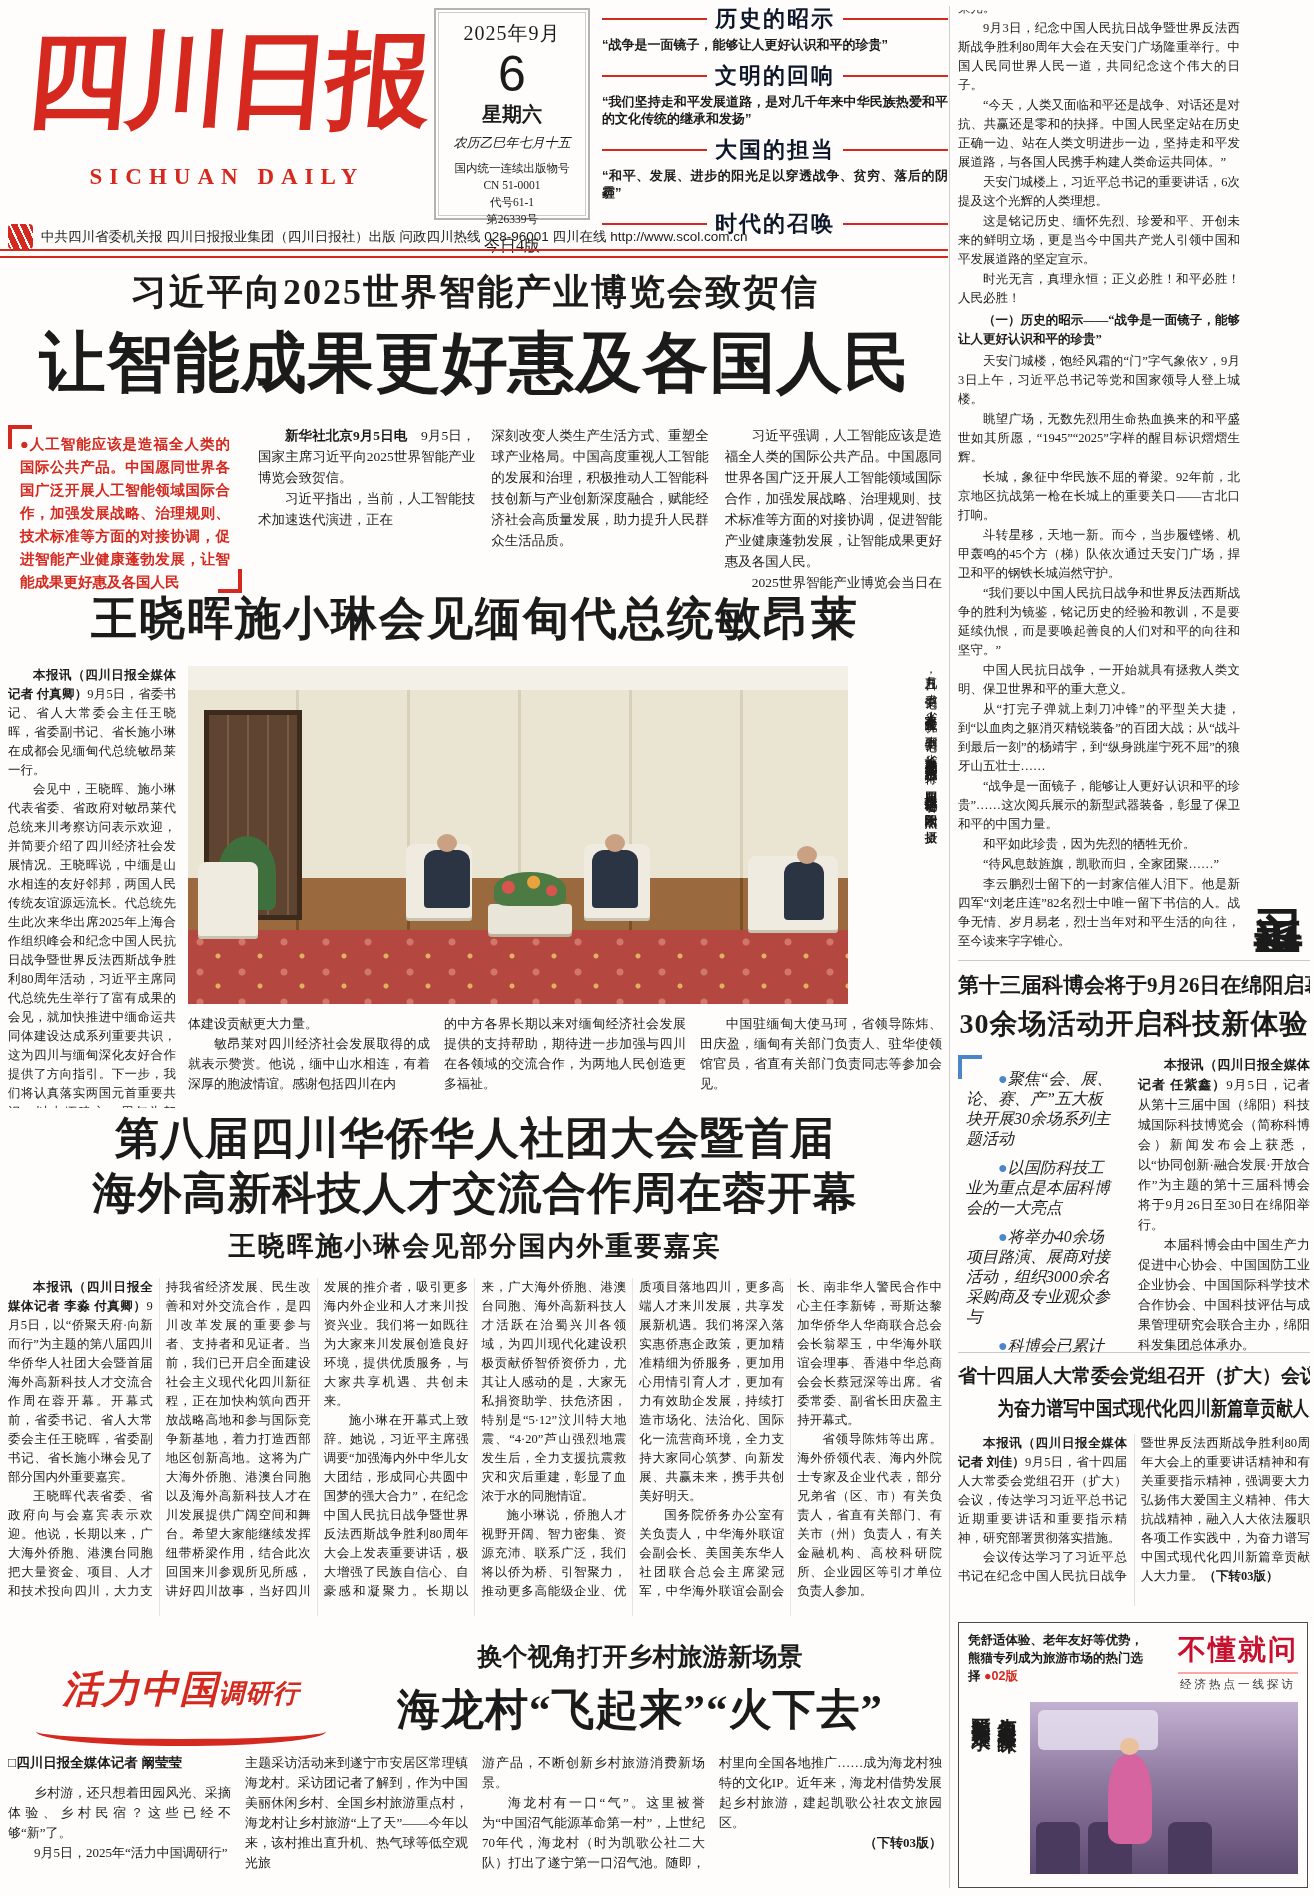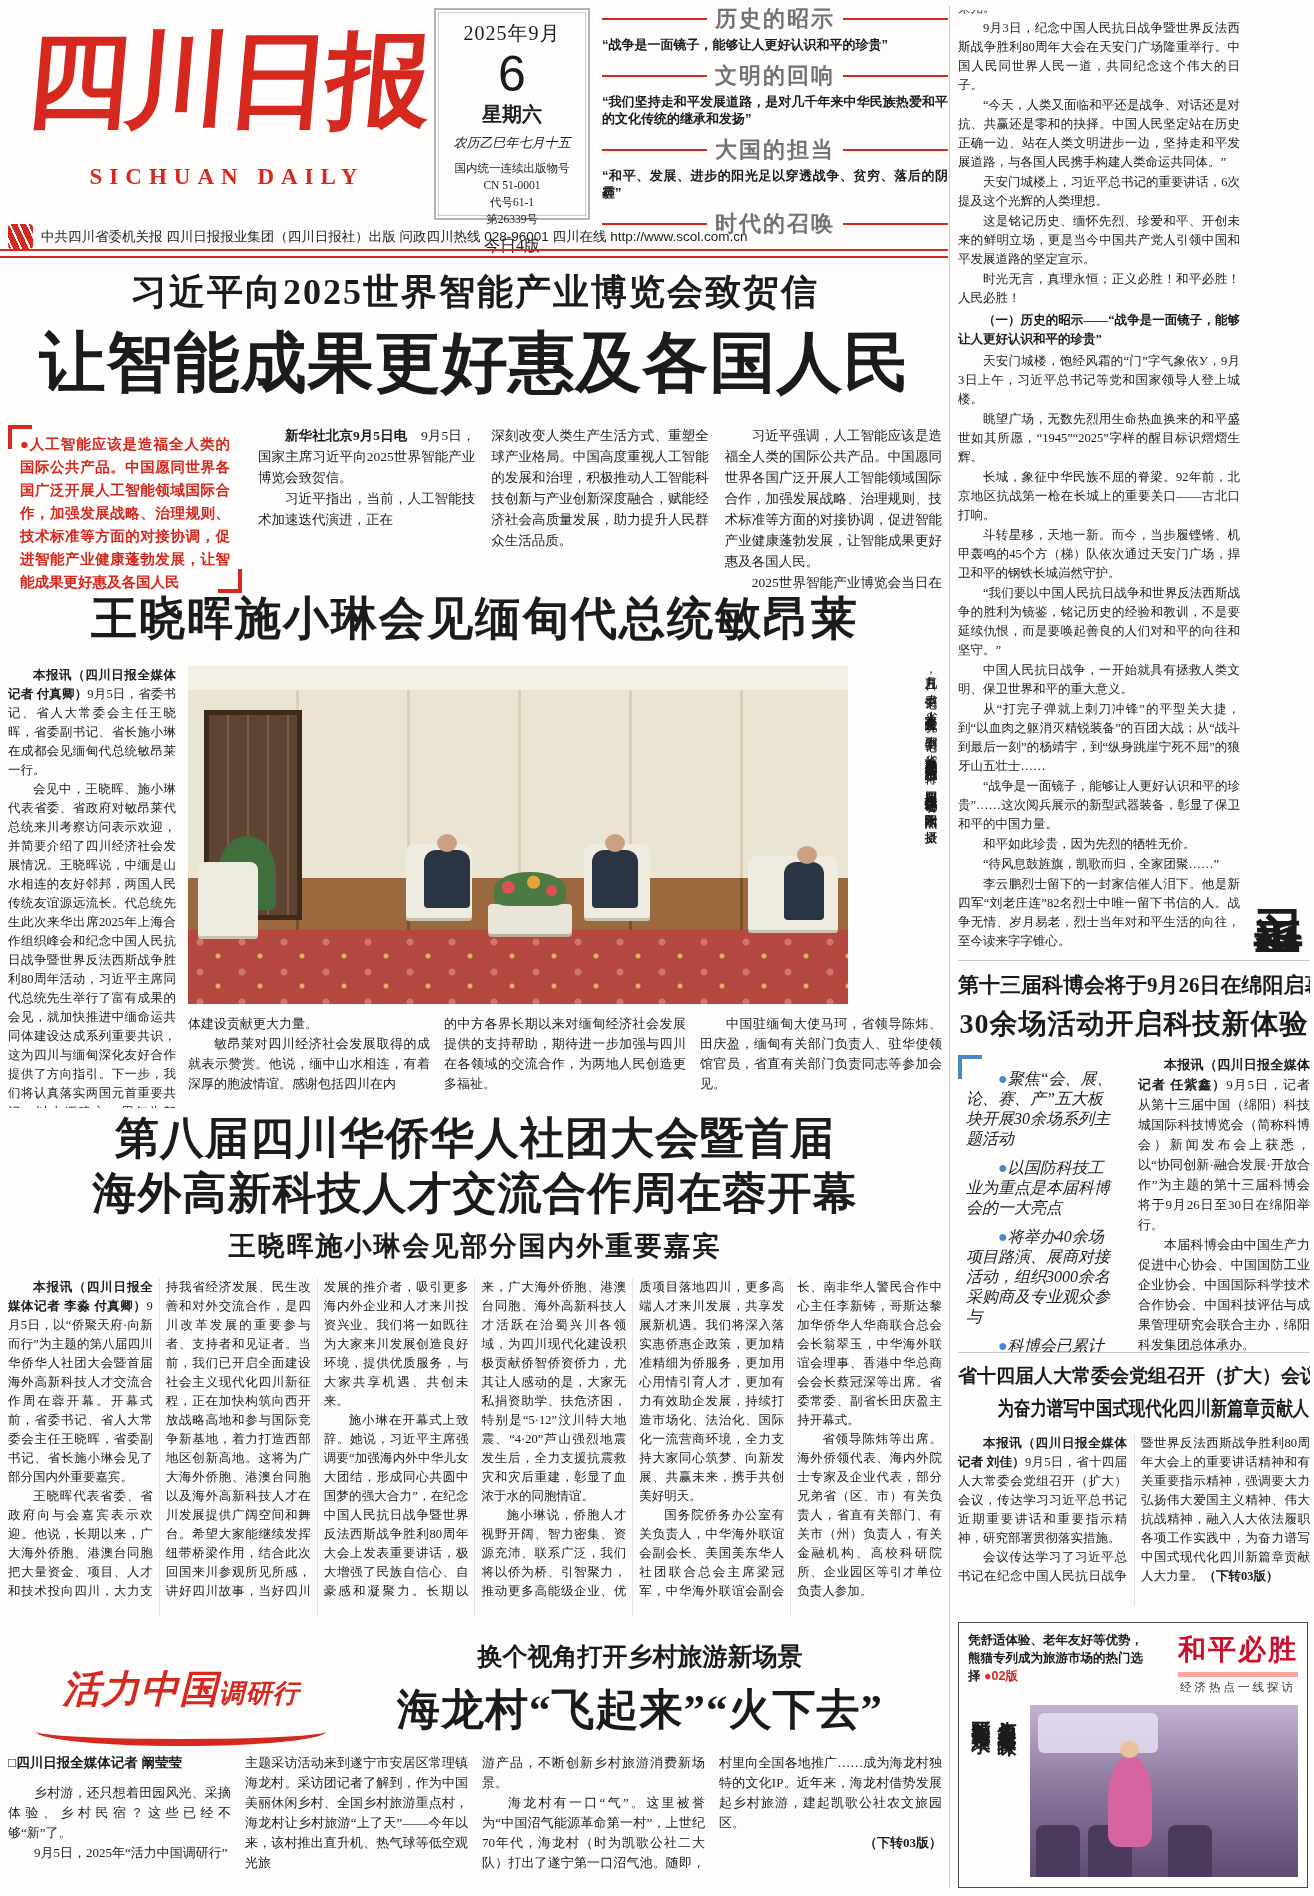--- a/index.html
+++ b/index.html
@@ -17,21 +17,21 @@
   .db-ym{font-size:20px;letter-spacing:1px;}
   .db-day{font-size:50px;line-height:54px;font-family:"Liberation Sans",sans-serif;}
   .db-week{font-size:20px;font-weight:bold;font-family:"Liberation Sans",sans-serif;}
   .db-lunar{font-size:13px;margin-top:6px;font-style:italic;}
   .db-pub{font-size:11.5px;line-height:17px;margin-top:8px;color:#222;}
   .db-pages{font-size:16px;margin-top:8px;}
   .quotes{position:absolute;left:602px;top:4px;width:346px;height:236px;overflow:hidden;}
   .q{margin-bottom:7px;}
   .q-head{display:flex;align-items:center;gap:8px;}
   .q-line{flex:1;height:2px;background:#d5281e;}
-  .q-title{font-size:22px;font-weight:900;color:#737373;letter-spacing:2px;white-space:nowrap;}
+  .q-title{font-size:22px;font-weight:900;color:#0f172a;letter-spacing:2px;white-space:nowrap;}
   .q-text{font-size:13px;font-weight:bold;line-height:17.5px;margin-top:2px;text-align:justify;
           font-family:"Liberation Sans",sans-serif;}
   .publine{position:absolute;left:8px;top:224px;width:934px;display:flex;align-items:center;gap:8px;
            font-size:13.5px;white-space:nowrap;font-family:"Liberation Sans",sans-serif;}
   .publogo{width:25px;height:25px;border-radius:4px;background:#d5281e;
            background-image:repeating-linear-gradient(65deg,transparent 0 3px,#fff 3px 5px,transparent 5px 8px);
            flex:0 0 auto;}
   .redrule{position:absolute;left:0;top:249px;width:948px;height:5px;
            border-top:2px solid #d5281e;border-bottom:2px solid #d5281e;}
   .vsep{position:absolute;left:949px;top:6px;width:1px;height:1882px;background:#cfcfcf;}
@@ -127,21 +127,21 @@
             font-size:12.5px;line-height:19px;text-align:justify;height:172px;overflow:hidden;}
   
   .promo{position:absolute;left:958px;top:1622px;width:350px;height:266px;border:1px solid #4a4a4a;
          padding:8px 9px;box-sizing:border-box;}
   .promo-top{display:flex;justify-content:space-between;gap:8px;}
   .promo-cap{width:176px;font-size:12.5px;line-height:18px;font-weight:bold;text-indent:0;
              font-family:"Liberation Sans",sans-serif;}
   .promo-ref{color:#d5281e;font-weight:bold;}
   .promo-logo{text-align:center;}
   .promo-logo-chars{font-size:28px;font-weight:900;color:#c8102e;letter-spacing:2px;white-space:nowrap;}
-  .promo-tag{font-size:11.5px;letter-spacing:3px;color:#333;border-top:5px solid #fca5a5;margin-top:3px;
+  .promo-tag{font-size:11.5px;letter-spacing:3px;color:#333;border-top:2px solid #fca5a5;margin-top:3px;
              padding-top:3px;white-space:nowrap;font-family:"Liberation Sans",sans-serif;}
   .promo-main{display:flex;gap:10px;margin-top:10px;height:172px;}
   .promo-vtitle{writing-mode:vertical-rl;font-size:19px;line-height:26px;font-weight:900;letter-spacing:2px;
                 font-family:"Liberation Sans",sans-serif;}
   .promo-photo{flex:1;position:relative;background:linear-gradient(180deg,#c3b1d2 0%,#8f7aa0 45%,#5f4c73 100%);overflow:hidden;}
   .pp-window{position:absolute;left:8px;top:8px;width:120px;height:40px;background:#e9e2f2;border-radius:6px;opacity:.8;}
   .pp-seat{position:absolute;bottom:0;width:44px;height:52px;background:#4a3a5e;border-radius:8px 8px 0 0;}
   .pp-figure{position:absolute;left:78px;top:52px;width:44px;height:90px;background:#d664a0;border-radius:45% 45% 12px 12px;}
   .pp-figure::before{content:"";position:absolute;left:12px;top:-16px;width:19px;height:17px;border-radius:50%;background:#e9c29d;}
 </style>
@@ -379,21 +379,21 @@
     </div>
   </div>
 
   <div class="promo">
     <div class="promo-top">
       <div class="promo-cap">
         <span>凭舒适体验、老年友好等优势，熊猫专列成为旅游市场的热门选择</span>
         <span class="promo-ref">●02版</span>
       </div>
       <div class="promo-logo">
-        <div class="promo-logo-chars">和平必胜</div>
+        <div class="promo-logo-chars">不懂就问</div>
         <div class="promo-tag">经济热点一线探访</div>
       </div>
     </div>
     <div class="promo-main">
       <div class="promo-vtitle">
         <div>为何备受老年人青睐？</div>
         <div>熊猫专列一票难求</div>
       </div>
       <div class="promo-photo">
         <div class="pp-window"></div>

